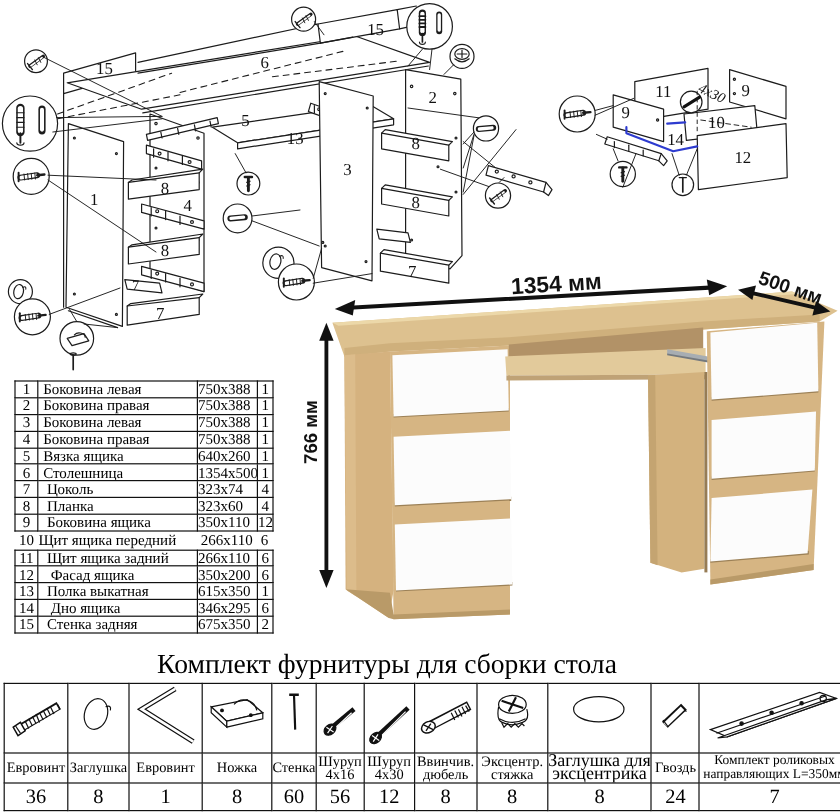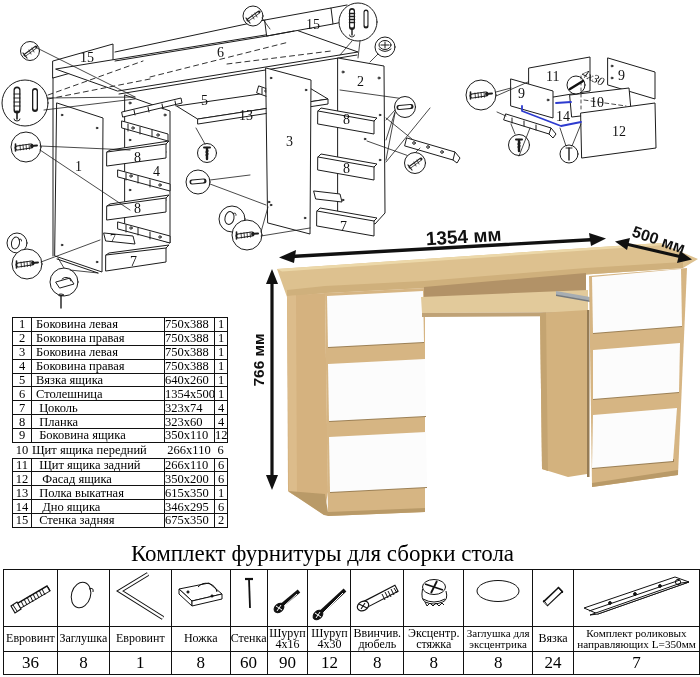--- a/index.html
+++ b/index.html
@@ -791,31 +791,31 @@
 <tr style="height:25px;font-size:12px;line-height:11.5px">
 <td>Евровинт</td>
           <td>Заглушка</td>
           <td>Евровинт</td>
           <td>Ножка</td>
           <td>Стенка</td>
           <td>Шуруп<br>4х16</td>
           <td>Шуруп<br>4х30</td>
           <td>Ввинчив.<br>дюбель</td>
           <td>Эксцентр.<br>стяжка</td>
-          <td style="font-size:11px;white-space:nowrap;overflow:hidden">Заглушка для<br>эксцентрика</td>
-          <td>Вязка</td>
+          <td style="font-size:15px;white-space:nowrap;overflow:hidden">Заглушка для<br>эксцентрика</td>
+          <td>Гвоздь</td>
           <td style="font-size:11.2px;white-space:nowrap;overflow:hidden">Комплект роликовых<br>направляющих L=350мм</td>
 </tr>
 <tr style="height:23px;font-size:17px">
 <td>36</td>
           <td>8</td>
           <td>1</td>
           <td>8</td>
           <td>60</td>
-          <td>90</td>
+          <td>56</td>
           <td>12</td>
           <td>8</td>
           <td>8</td>
           <td>8</td>
           <td>24</td>
           <td>7</td>
 </tr>
 </tbody>
     </table>
 </div>

